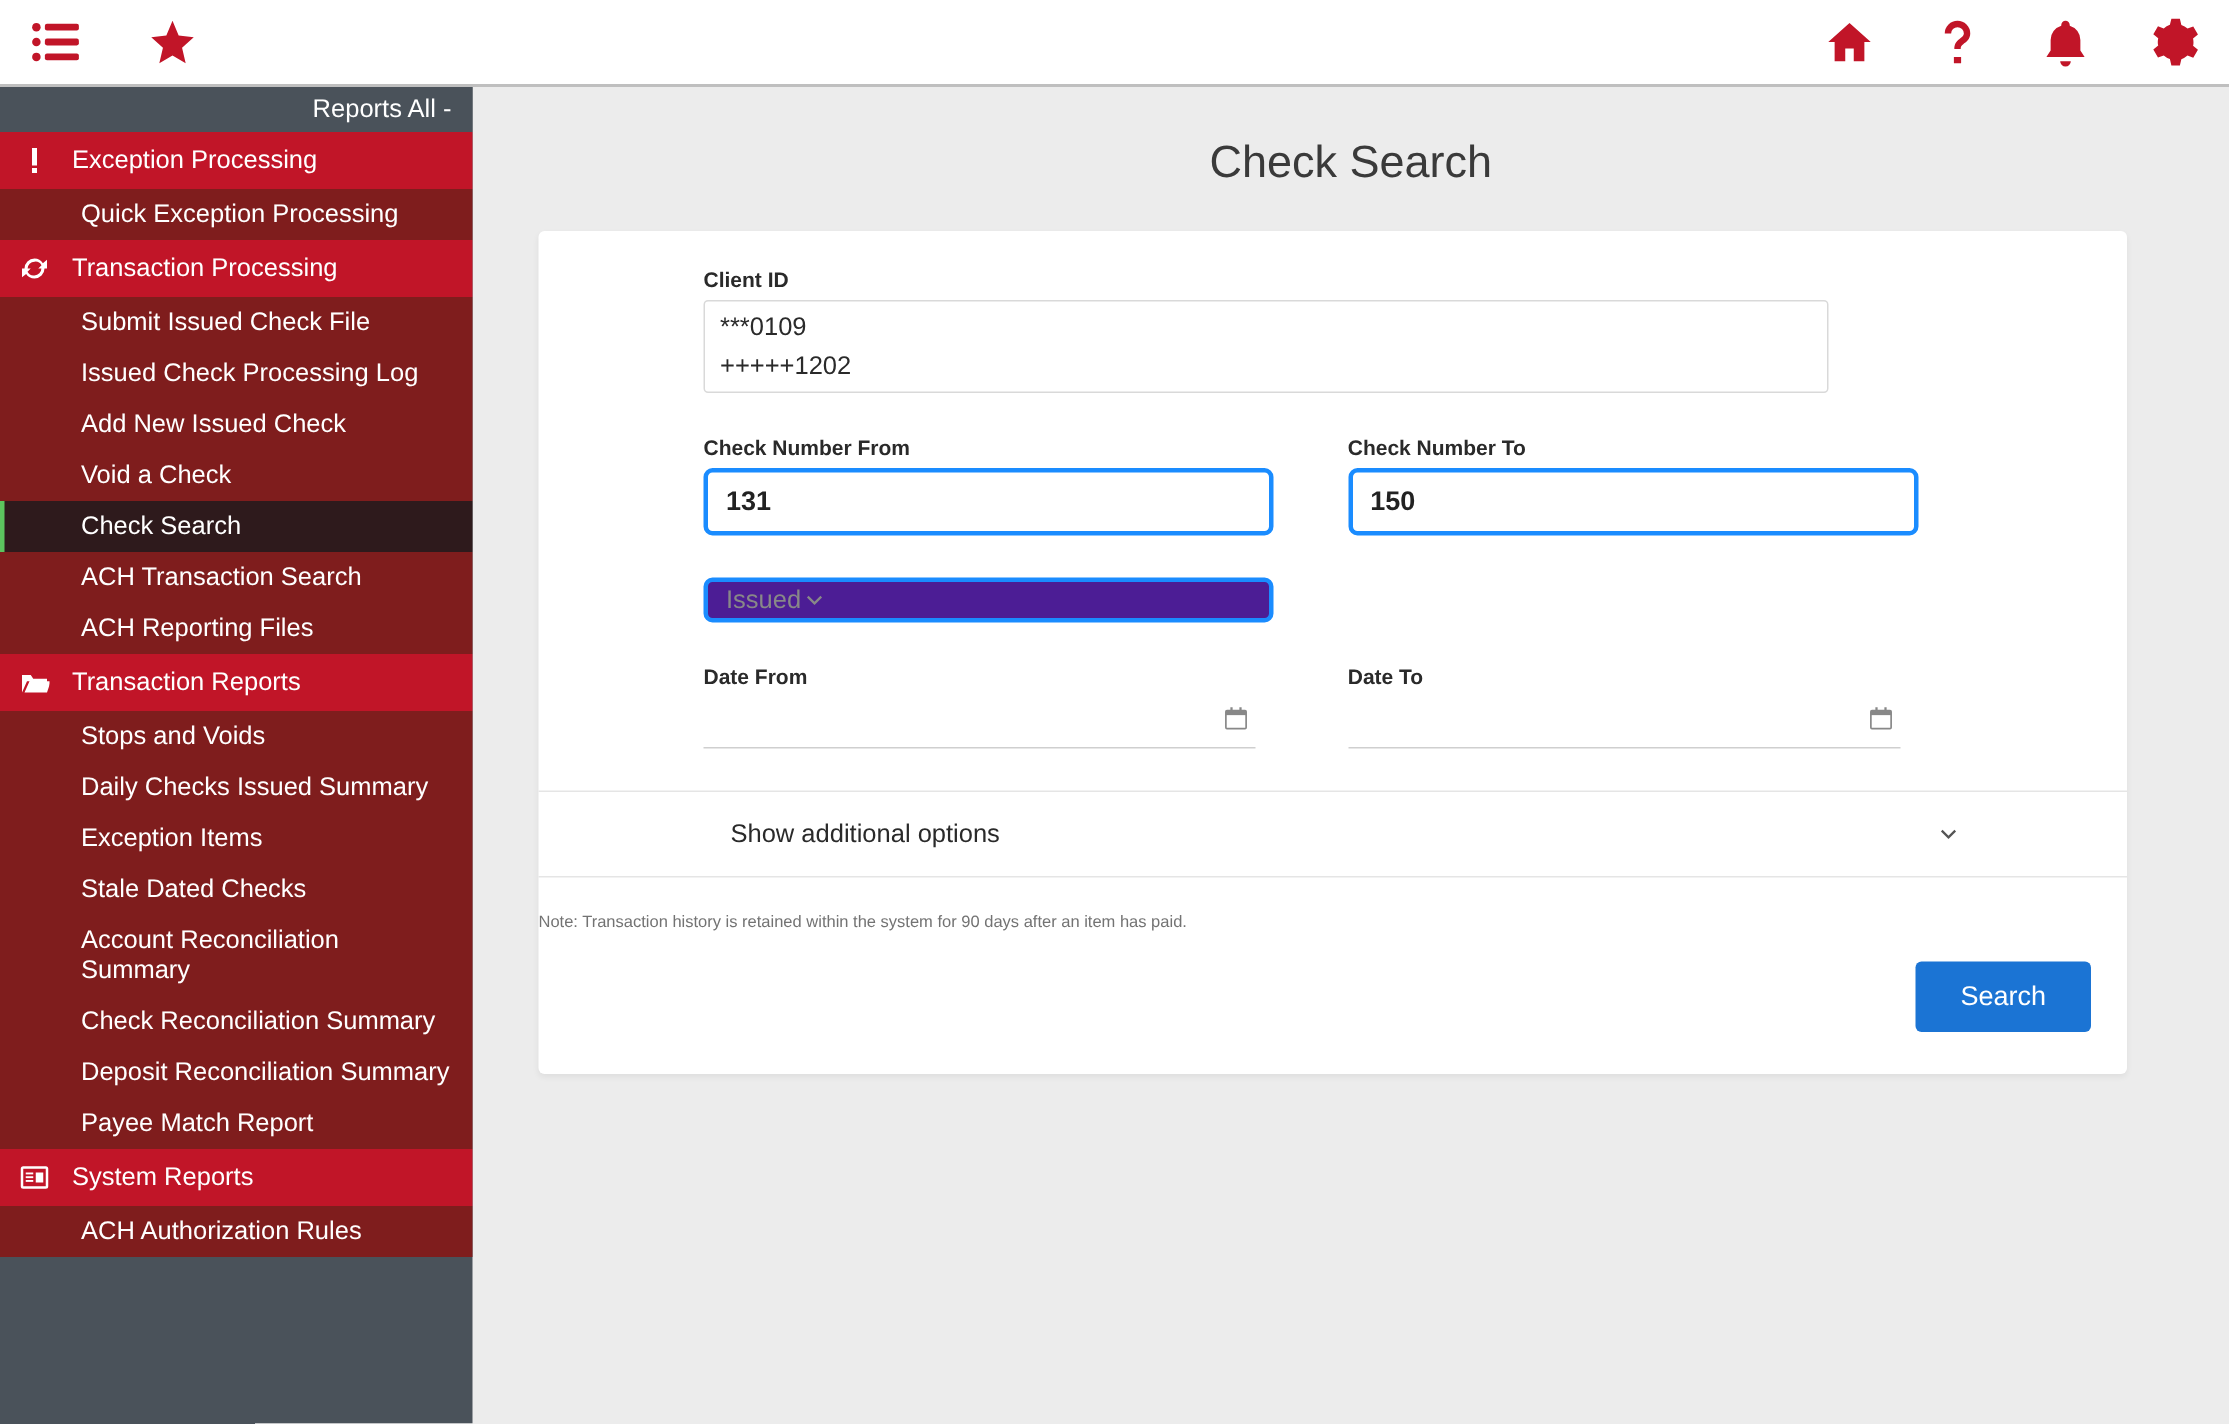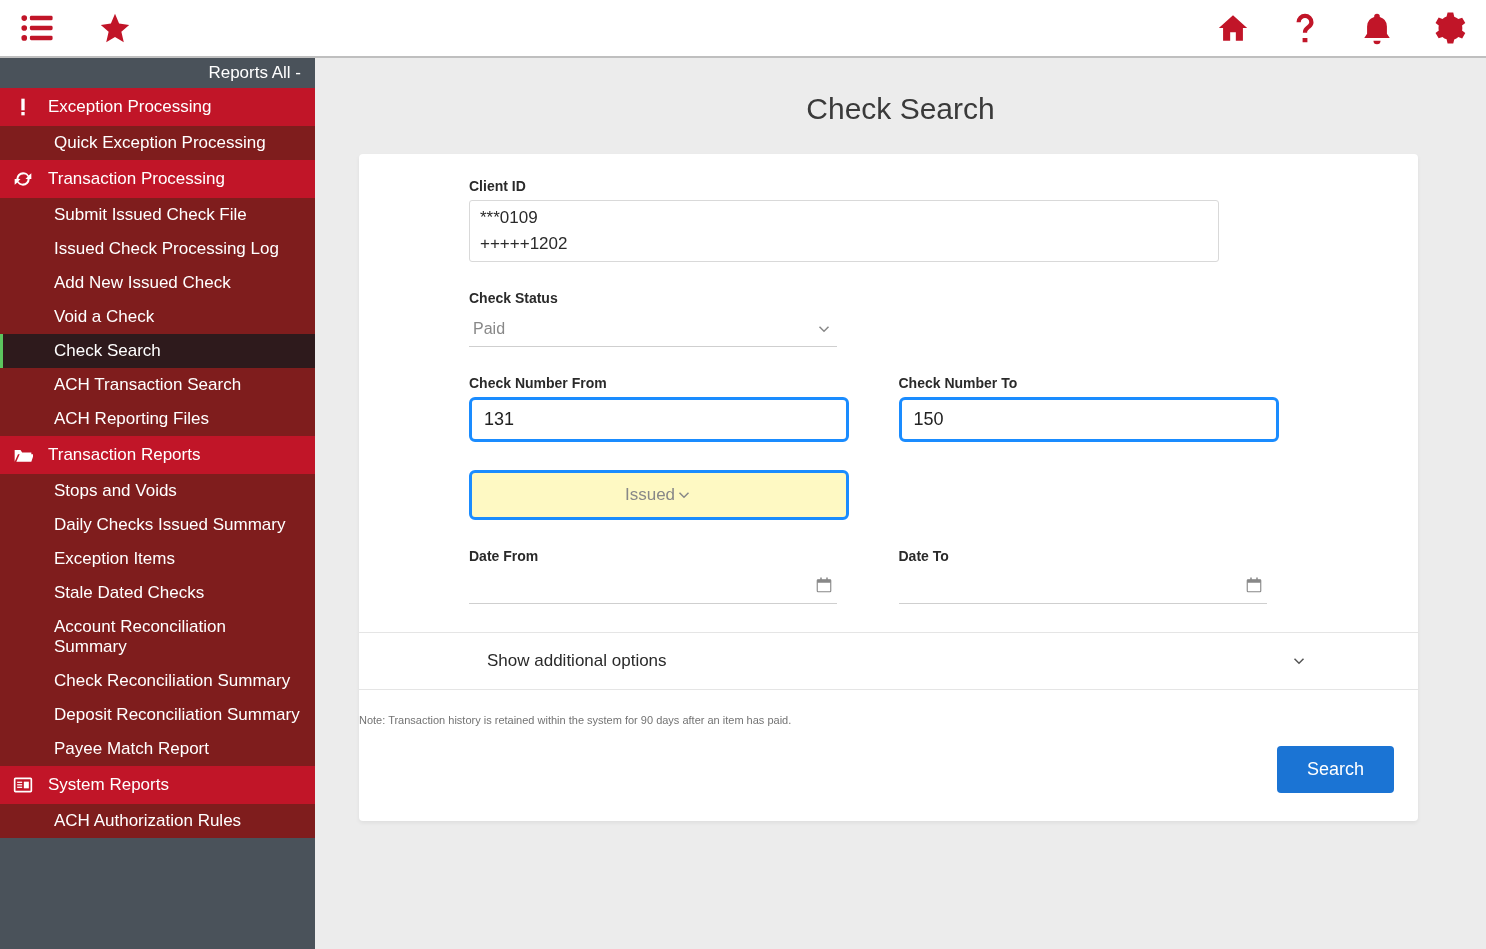--- a/index.html
+++ b/index.html
@@ -112,32 +112,33 @@
   .chevron-down { width:18px; height:18px; }
   .chevron-down svg { width:18px; height:18px; fill:#888; stroke:#888; }
 
   .hl-input {
     width: 380px;
     border: 3px solid #1a8cff;
     border-radius: 6px;
     padding: 9px 12px;
     font-size: 18px;
     color: #222;
+    font-weight: bold;
   }
   .hl-select {
     width: 380px;
     border: 3px solid #1a8cff;
     border-radius: 6px;
-    padding: 12px 12px;
+    padding: 2px 12px;
     font-size: 17px;
     color: #888;
     display: flex;
     align-items: center;
-    justify-content: center;
-    background: #fef9c3;
+    justify-content: flex-start;
+    background: #4c1d95;
   }
 
   .date-input {
     width: 368px;
     border: none;
     border-bottom: 1.5px solid #cfcfcf;
     padding: 8px 4px;
     font-size: 16px;
     display:flex; align-items:center; justify-content:flex-end;
     height: 34px;
@@ -290,29 +291,20 @@
       <div class="form-inner">
 
         <div class="field-block">
           <span class="field-label">Client ID</span>
           <div class="client-list">
             <div>***0109</div>
             <div>+++++1202</div>
           </div>
         </div>
 
-        <div class="field-block">
-          <span class="field-label">Check Status</span>
-          <div class="underline-select">
-            <span>Paid</span>
-            <span class="chevron-down"><svg viewBox="0 0 24 24">
-                  <path d="M6 9l6 6 6-6" fill="none" stroke="#888" stroke-width="2"></path>
-                </svg></span>
-          </div>
-        </div>
 
         <div class="field-row">
           <div class="field-block">
             <span class="field-label">Check Number From</span>
             <input type="text" class="hl-input" value="131" style="">
           </div>
           <div class="field-block">
             <span class="field-label">Check Number To</span>
             <input type="text" class="hl-input" value="150" style="">
           </div>

